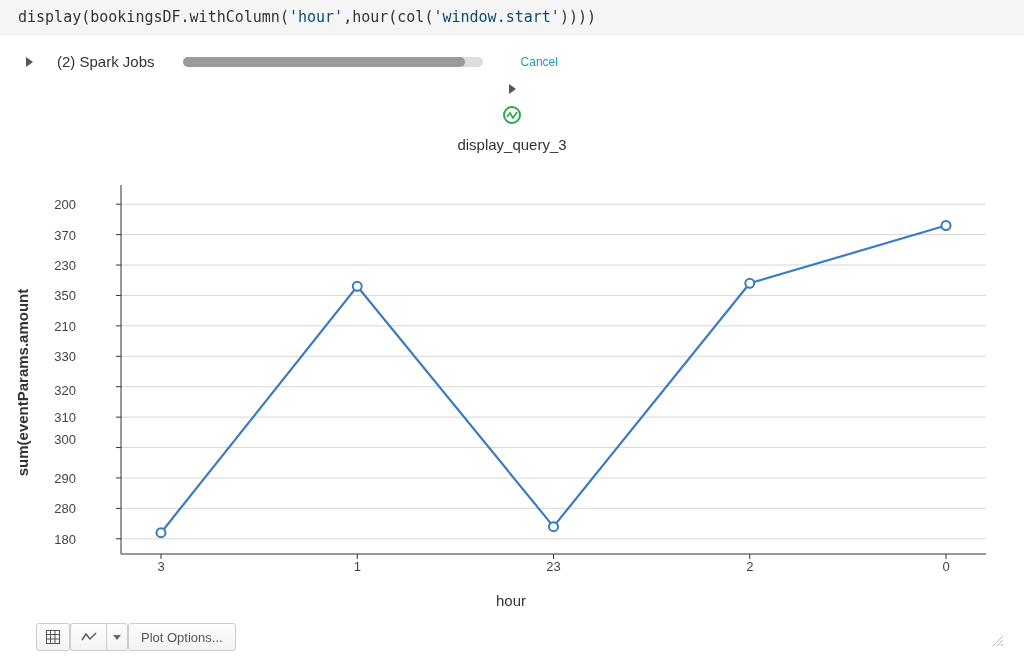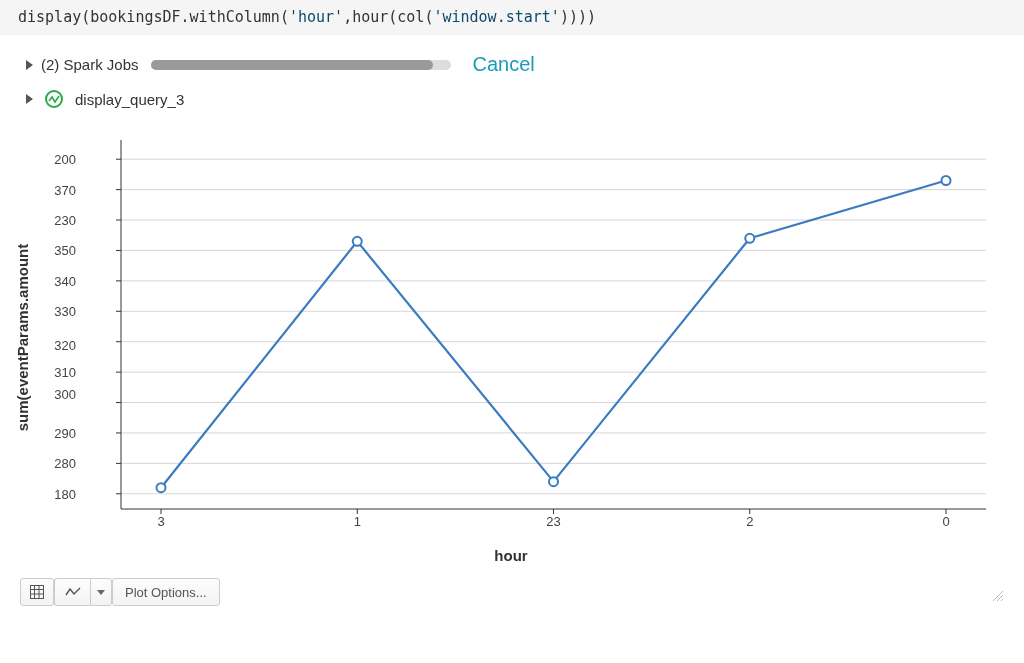--- a/index.html
+++ b/index.html
@@ -24,21 +24,21 @@
       color: #333;
       border-bottom: 1px solid #eee;
     }
     .code-cell .string { color: #0c4a6e; }
     .output-area {
       padding: 10px 26px;
     }
     .jobs-row {
       display: flex;
       align-items: center;
-      gap: 8px;
+      gap: 24px;
       margin: 8px 0 14px 0;
     }
     .expand-arrow {
       display: inline-block;
       width: 0;
       height: 0;
       border-top: 5px solid transparent;
       border-bottom: 5px solid transparent;
       border-left: 7px solid #555;
       cursor: pointer;
@@ -58,30 +58,31 @@
     .progress-fill {
       position: absolute;
       left: 0; top: 0;
       height: 100%;
       width: 94%;
       background: #9a9a9a;
       border-radius: 5px;
     }
     .cancel-link {
       color: #1a9bbb;
-      font-size: 20px;
+      font-size: 12px;
       cursor: pointer;
       margin-left: 14px;
     }
     .query-row {
       display: flex;
       align-items: center;
       gap: 12px;
       margin-bottom: 26px;
       font-size: 15px;
+      flex-direction: column;
     }
     .query-icon {
       width: 18px;
       height: 18px;
       border-radius: 50%;
       border: 2px solid #2ba84a;
       display: flex;
       align-items: center;
       justify-content: center;
     }
@@ -112,34 +113,34 @@
       transform-origin: left center;
       font-weight: 700;
       font-size: 15px;
       color: #333;
     }
     .x-axis-label {
       position: absolute;
       left: 50%;
       bottom: 0px;
       transform: translateX(-50%);
-      font-weight: 700;
+      font-weight: 400;
       font-size: 15px;
       color: #333;
     }
     .tick-label {
       position: absolute;
       font-size: 13px;
       color: #444;
     }
     .y-tick { right: 920px; transform: translateY(-50%); text-align: right; width: 40px; }
     .x-tick { top: 380px; transform: translateX(-50%); }
     .bottom-toolbar {
       display: flex;
-      padding: 4px 20px 4px 20px;
+      padding: 4px 20px 4px 36px;
       width: 100%;
     }
     .tb-btn {
       border: 1px solid #ccc;
       background: linear-gradient(#fdfdfd, #f3f3f3);
       border-radius: 3px;
       height: 28px;
       display: flex;
       align-items: center;
       justify-content: center;
@@ -268,21 +269,21 @@
         </g>
     </svg>
     <div id="tick-labels">
         <div class="tick-label y-tick" style="top: 359.792px;">180</div>
         <div class="tick-label y-tick" style="top: 329.375px;">280</div>
         <div class="tick-label y-tick" style="top: 298.958px;">290</div>
         <div class="tick-label y-tick" style="top: 260px;">300</div>
         <div class="tick-label y-tick" style="top: 238.125px;">310</div>
         <div class="tick-label y-tick" style="top: 211px;">320</div>
         <div class="tick-label y-tick" style="top: 177.292px;">330</div>
-        <div class="tick-label y-tick" style="top: 146.875px;">340</div>
+        <div class="tick-label y-tick" style="top: 146.875px;">210</div>
         <div class="tick-label y-tick" style="top: 116.458px;">350</div>
         <div class="tick-label y-tick" style="top: 86.0417px;">230</div>
         <div class="tick-label y-tick" style="top: 55.625px;">370</div>
         <div class="tick-label y-tick" style="top: 25.2083px;">200</div>
         <div class="tick-label x-tick" style="left: 135px;">3</div>
         <div class="tick-label x-tick" style="left: 331.25px;">1</div>
         <div class="tick-label x-tick" style="left: 527.5px;">23</div>
         <div class="tick-label x-tick" style="left: 723.75px;">2</div>
         <div class="tick-label x-tick" style="left: 920px;">0</div>
       </div>

